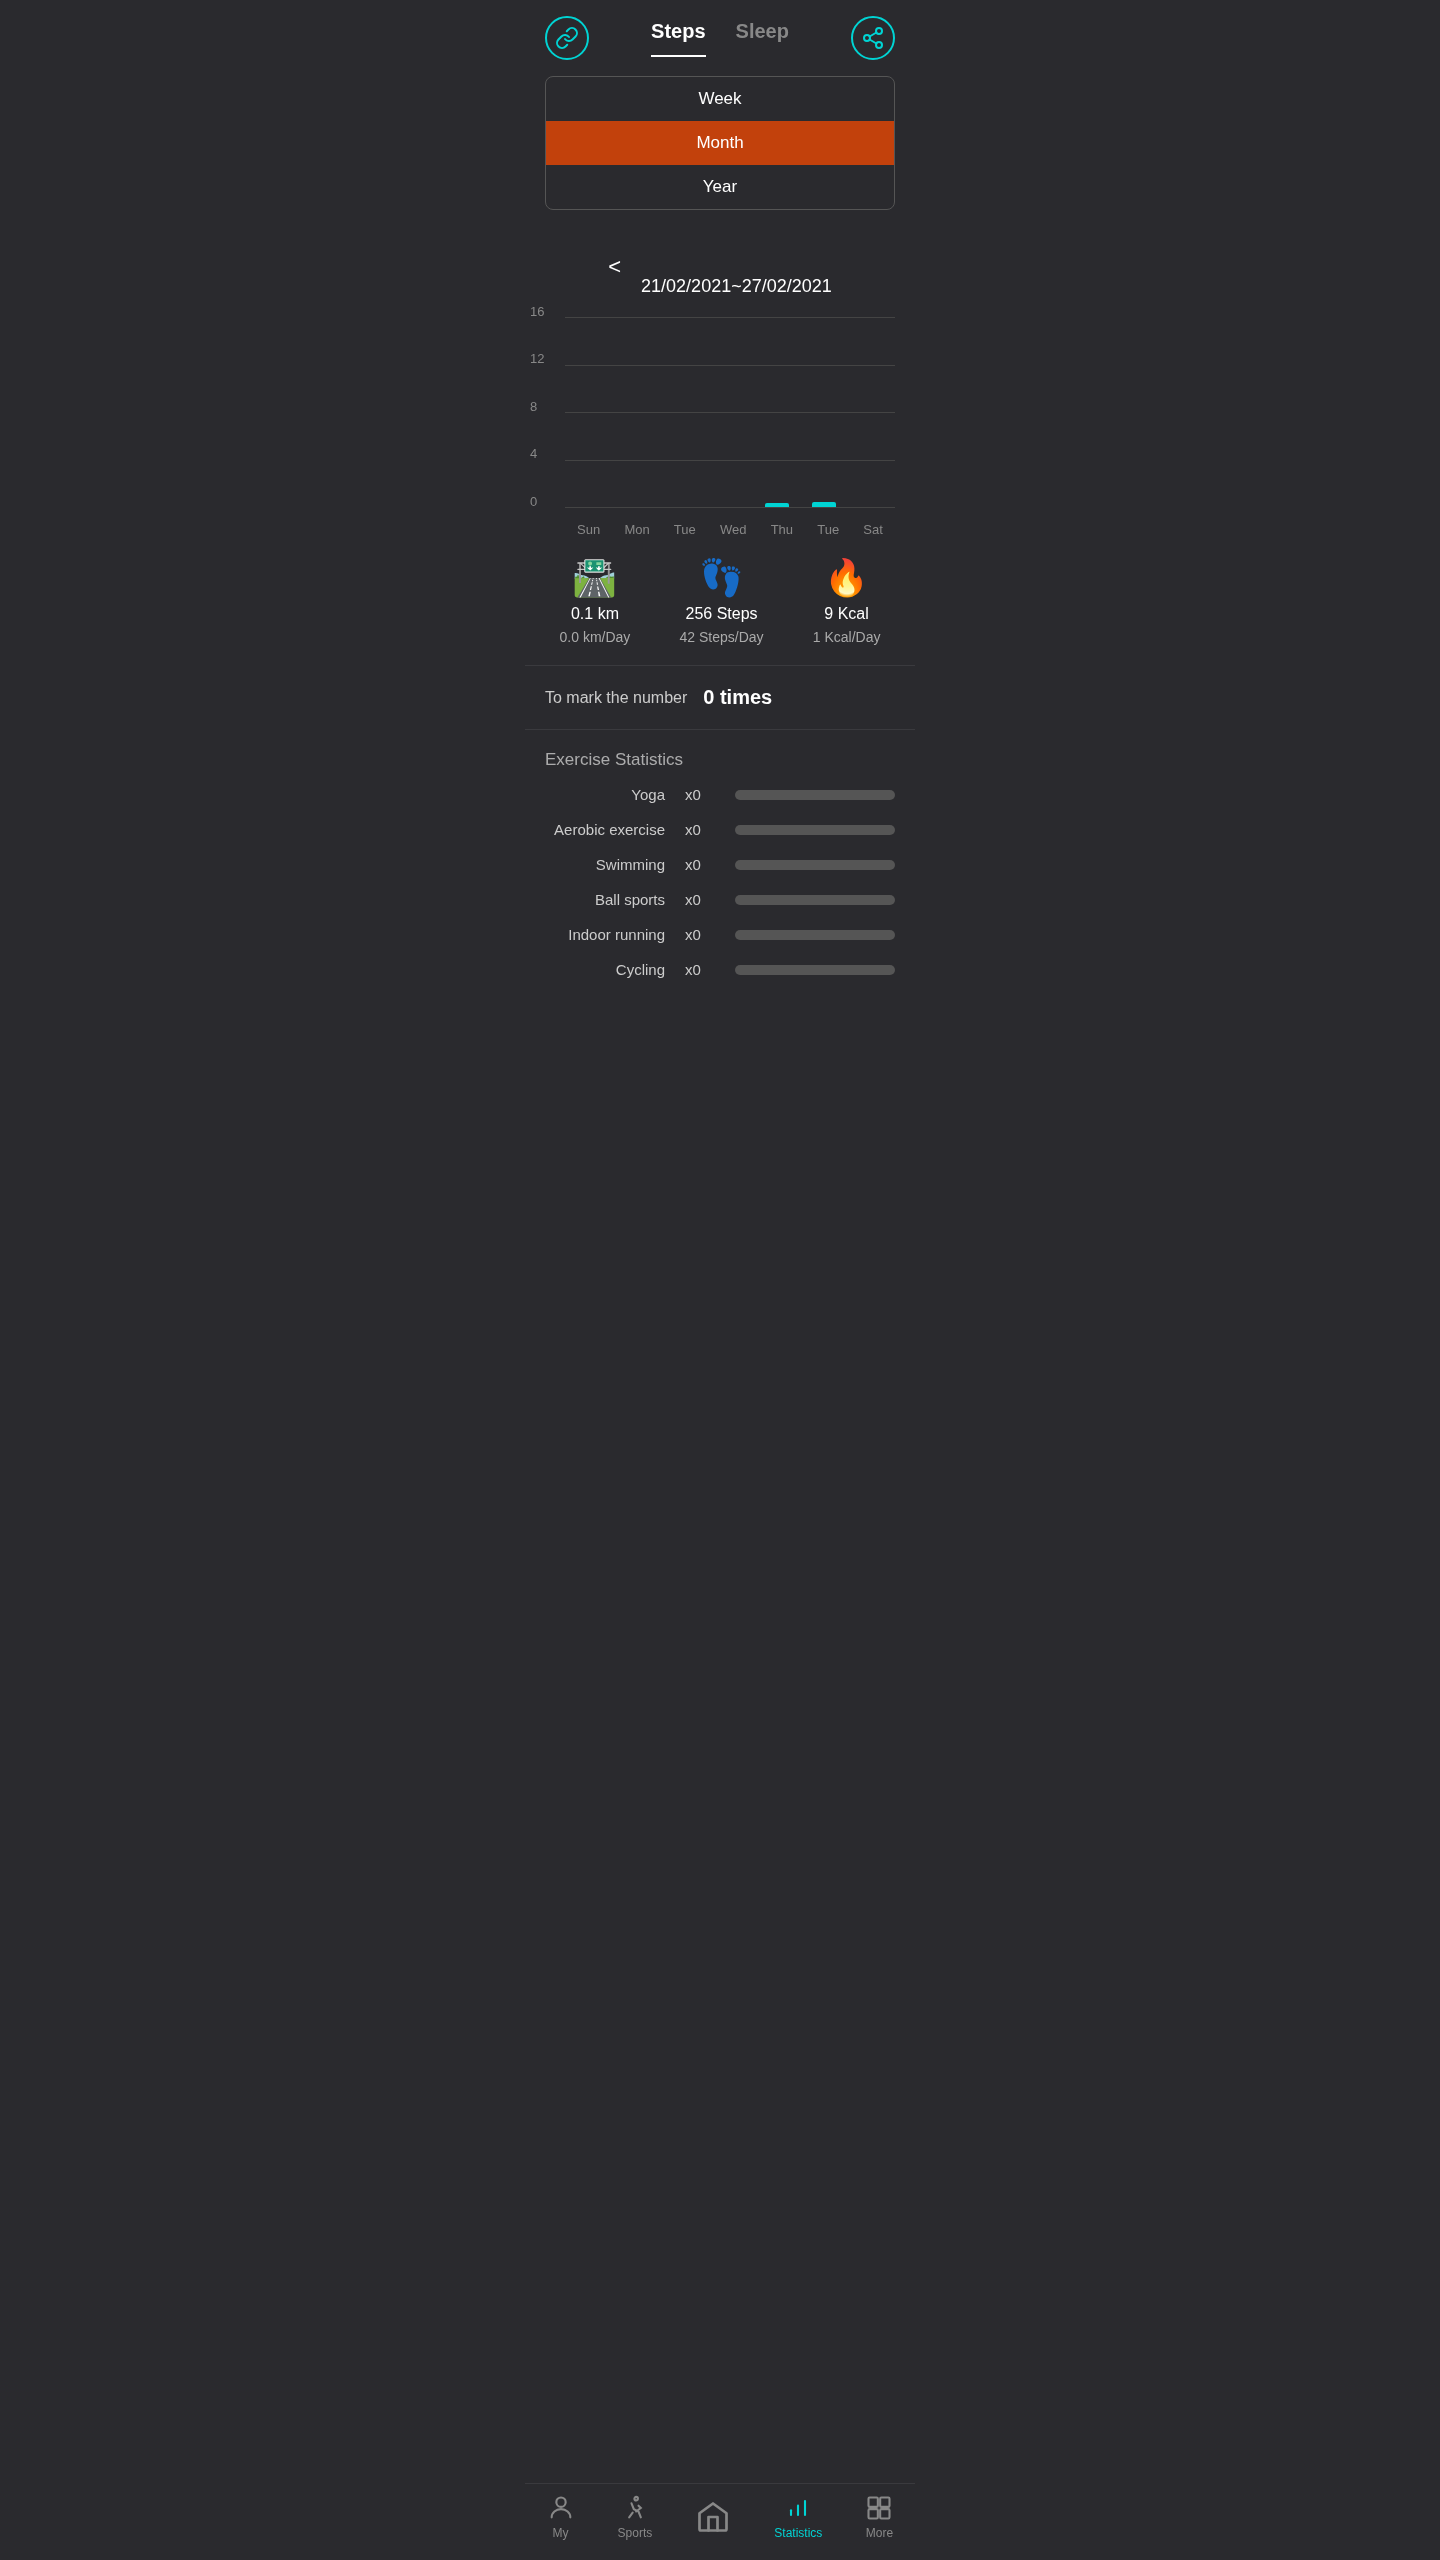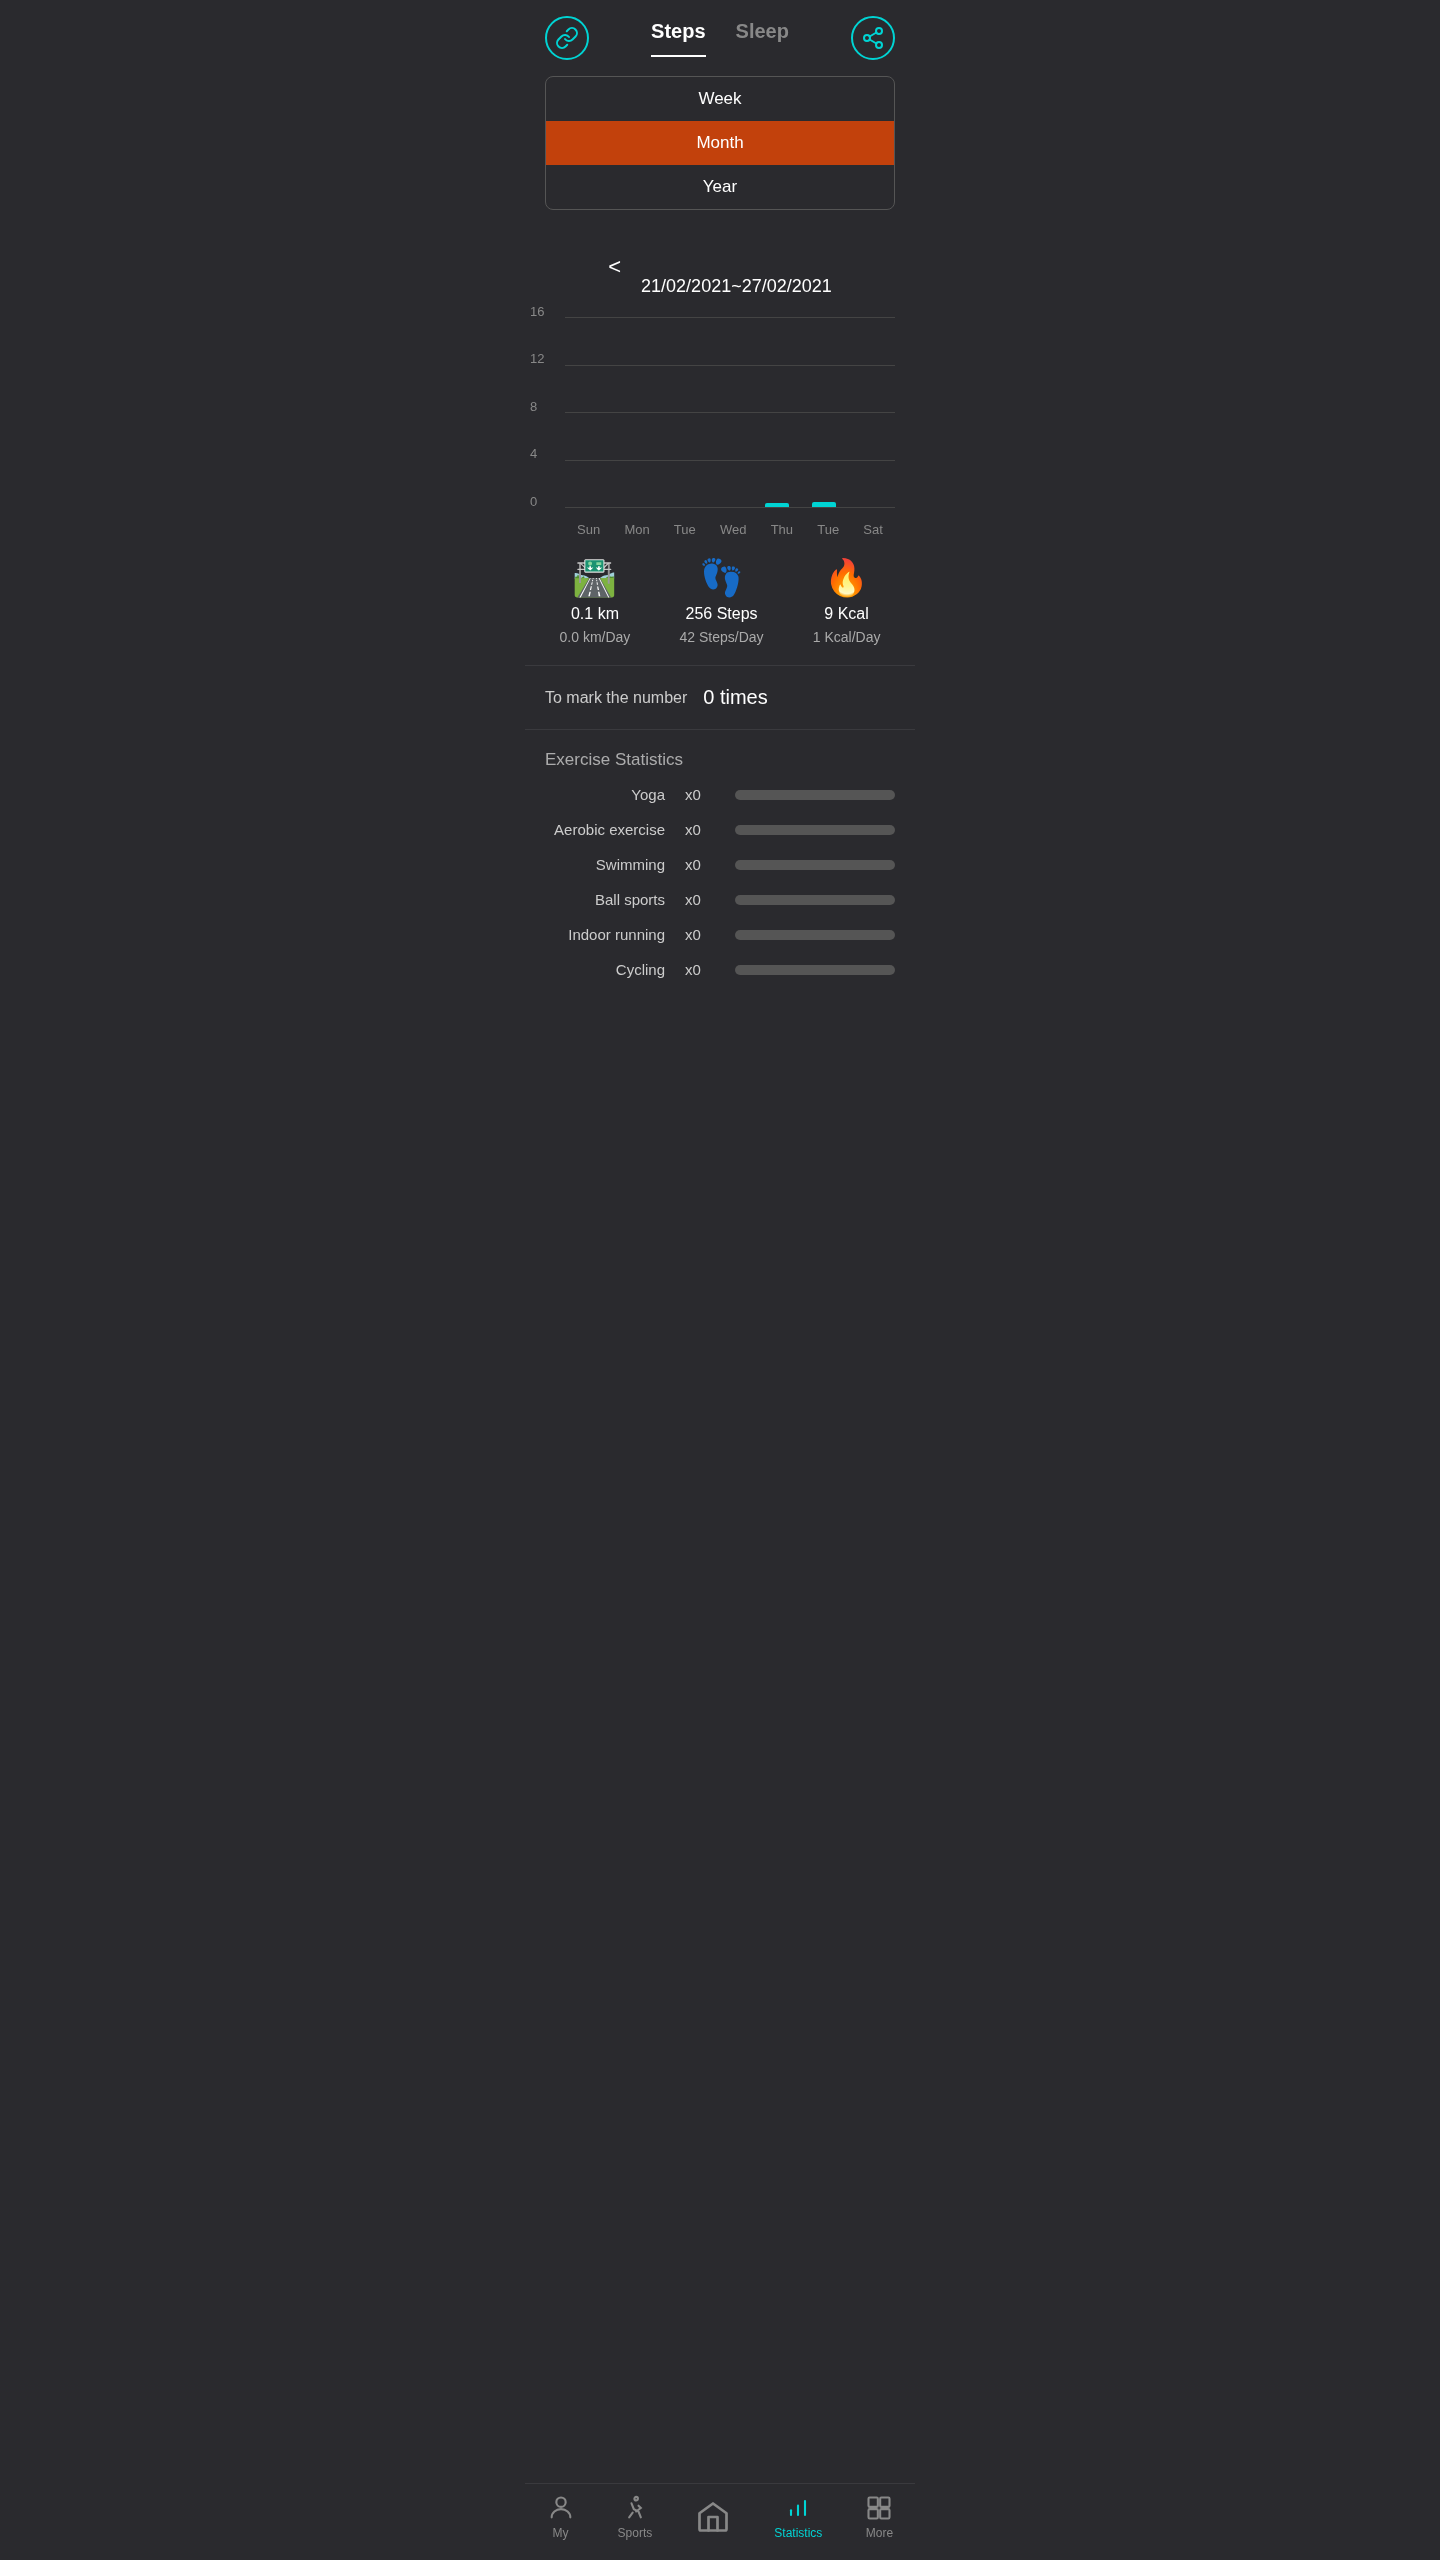--- a/index.html
+++ b/index.html
@@ -211,21 +211,21 @@
       border-bottom: 1px solid #3a3a3e;
     }
 
     .mark-label {
       font-size: 16px;
       color: #ccc;
     }
 
     .mark-value {
       font-size: 20px;
-      font-weight: 400;
+      font-weight: 700;
       color: #ffffff;
     }
 
     
     .exercise-section {
       padding: 20px;
     }
 
     .exercise-title {
       font-size: 17px;

